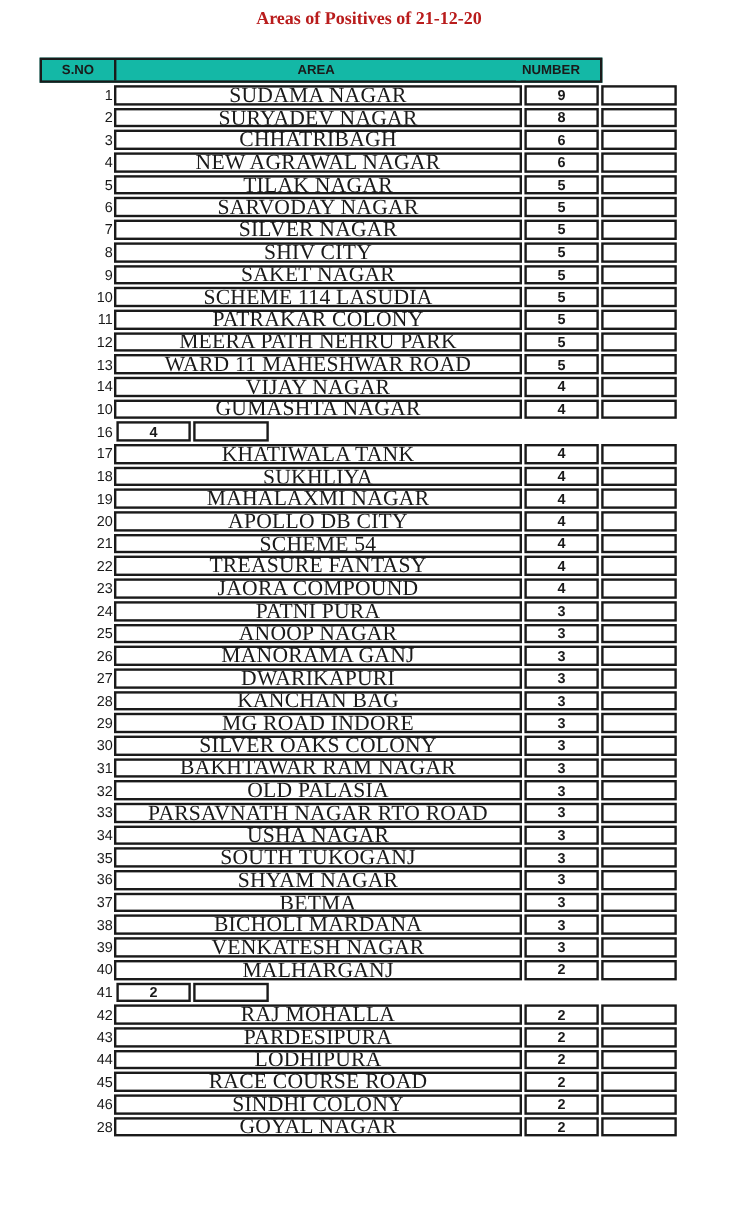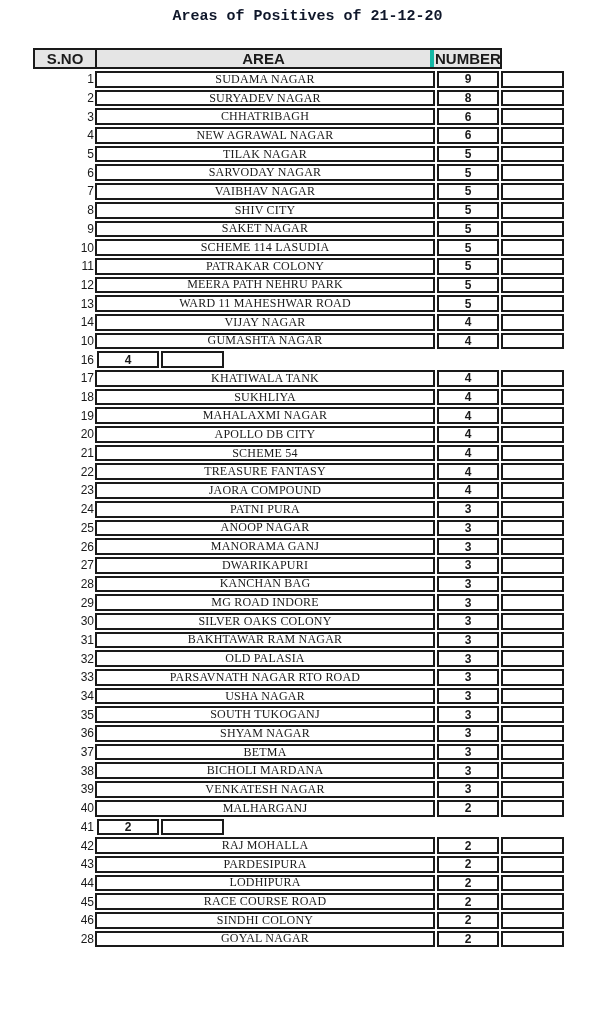--- a/index.html
+++ b/index.html
@@ -8,41 +8,41 @@
     background: #ffffff;
     position: relative;
     overflow: hidden;
     font-family: "Liberation Sans", sans-serif;
     color: #1a1a1a;
   }
   .page-title {
     position: absolute;
     top: 8px; left: 0; right: 0;
     text-align: center;
-    font-family: Liberation Mono, monospace;
+    font-family: Liberation Serif, serif;
     font-weight: bold;
     font-size: 15px;
-    color: #0f172a;
+    color: #b91c1c;
   }
   .table-wrap {
     position: absolute;
     left: 33px;
     top: 48px;
     width: 531px;
   }
   .header-row {
     display: flex;
     width: 469px;
     height: 21px;
     box-sizing: border-box;
     border: 2px solid #1a1a1a;
     font-weight: bold;
-    font-size: 15px;
+    font-size: 11px;
     margin-bottom: 2px;
-    background: #e5e5e5;
+    background: #14b8a6;
   }
   .h-cell {
     display: flex;
     align-items: center;
     box-sizing: border-box;
     white-space: nowrap;
     overflow: hidden;
   }
   .h-sno {
     width: 62px;
@@ -82,21 +82,21 @@
     display: flex;
     align-items: center;
     justify-content: center;
     background: #ffffff;
     overflow: hidden;
     white-space: nowrap;
   }
   .c-area {
     width: 340px;
     font-family: "Liberation Serif", serif;
-    font-size: 12px;
+    font-size: 18px;
     letter-spacing: 0.2px;
   }
   .c-num {
     width: 62px;
     margin-left: 2px;
     font-family: "Liberation Sans", sans-serif;
     font-weight: bold;
     font-size: 12px;
   }
   .c-empty {
@@ -153,21 +153,21 @@
 
   <div class="data-row">
     <div class="c-sno">6</div>
     <div class="c-box c-area">SARVODAY NAGAR</div>
     <div class="c-box c-num">5</div>
     <div class="c-box c-empty"></div>
   </div>
 
   <div class="data-row">
     <div class="c-sno">7</div>
-    <div class="c-box c-area">VAIBHAV NAGAR</div>
+    <div class="c-box c-area">SILVER NAGAR</div>
     <div class="c-box c-num">5</div>
     <div class="c-box c-empty"></div>
   </div>
 
   <div class="data-row">
     <div class="c-sno">8</div>
     <div class="c-box c-area">SHIV CITY</div>
     <div class="c-box c-num">5</div>
     <div class="c-box c-empty"></div>
   </div>

